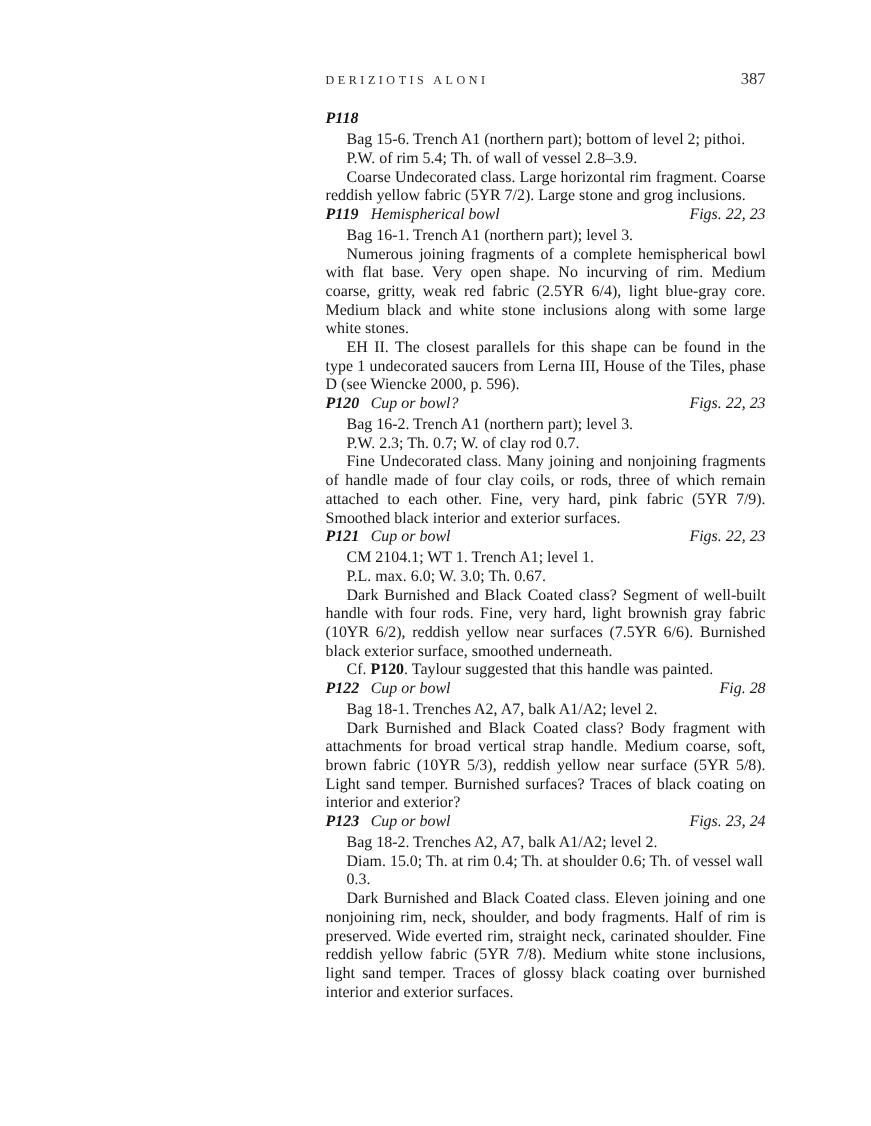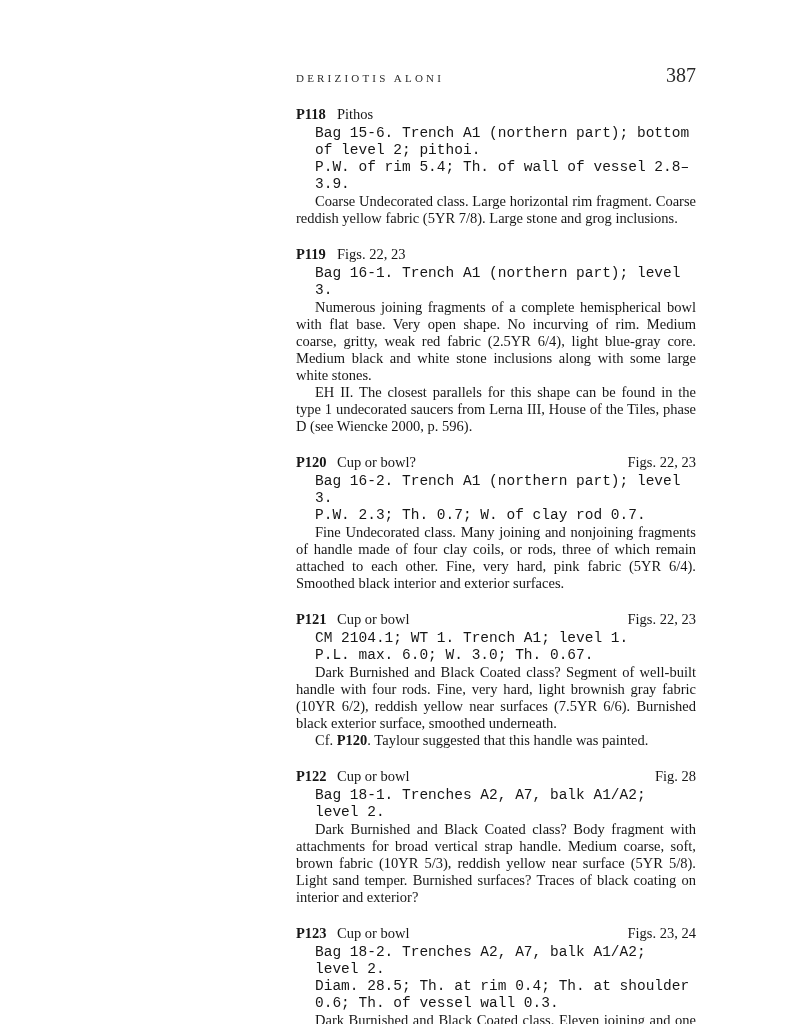--- a/index.html
+++ b/index.html
@@ -28,84 +28,85 @@
     align-items: baseline;
     margin-bottom: 19px;
     gap: 31px;
   }
   .running-title {
     font-size: 11px;
     letter-spacing: 3.2px;
     color: #2a2a2a;
   }
   .pagenum {
-    font-size: 20px;
+    font-size: 15px;
     color: #2a2a2a;
   }
   .entry {
     font-size: 14.5px;
     line-height: 17px;
-    margin-top: 19px;
+    margin-top: 0;
   }
   .entry:first-child { margin-top: 0; }
   .entry-head {
     display: flex;
     align-items: baseline;
     margin-bottom: 2px;
+    font-style: italic;
   }
   .entry-num {
     font-weight: 700;
     min-width: 41px;
   }
   .entry-title { flex: 1; }
   .entry-figs { white-space: nowrap; }
-  .entry-line { padding-left: 19px; font-family: Liberation Mono, monospace; }
+  .entry-line { padding-left: 19px; }
   .entry-para {
     text-indent: 19px;
     text-align: justify;
   }
   .b { font-weight: 700; }
 </style>
 </head>
 <body>
 
 <div class="page">
   <div class="content">
     <div class="running-head">
       <span class="running-title">DERIZIOTIS ALONI</span>
       <span class="pagenum">387</span>
     </div>
     <div id="entries">
         <div class="entry">
           <div class="entry-head">
             <span class="entry-num">P118</span>
-            <span class="entry-title">Pithos</span>
           </div>
           <div class="entry-line">Bag 15-6. Trench A1 (northern part); bottom of level 2; pithoi.</div>
           <div class="entry-line">P.W. of rim 5.4; Th. of wall of vessel 2.8–3.9.</div>
-          <div class="entry-para"><span>Coarse Undecorated class. Large horizontal rim fragment. Coarse reddish yellow fabric (5YR 7/8). Large stone and grog inclusions.</span></div>
+          <div class="entry-para"><span>Coarse Undecorated class. Large horizontal rim fragment. Coarse reddish yellow fabric (5YR 7/2). Large stone and grog inclusions.</span></div>
         </div>
         <div class="entry">
           <div class="entry-head">
             <span class="entry-num">P119</span>
+            <span class="entry-title">Hemispherical bowl</span>
             <span class="entry-figs">Figs. 22, 23</span>
           </div>
           <div class="entry-line">Bag 16-1. Trench A1 (northern part); level 3.</div>
           <div class="entry-para"><span>Numerous joining fragments of a complete hemispherical bowl with flat base. Very open shape. No incurving of rim. Medium coarse, gritty, weak red fabric (2.5YR 6/4), light blue-gray core. Medium black and white stone inclusions along with some large white stones.</span></div>
           <div class="entry-para"><span>EH II. The closest parallels for this shape can be found in the type 1 undecorated saucers from Lerna III, House of the Tiles, phase D (see Wiencke 2000, p. 596).</span></div>
         </div>
         <div class="entry">
           <div class="entry-head">
             <span class="entry-num">P120</span>
             <span class="entry-title">Cup or bowl?</span>
             <span class="entry-figs">Figs. 22, 23</span>
           </div>
           <div class="entry-line">Bag 16-2. Trench A1 (northern part); level 3.</div>
           <div class="entry-line">P.W. 2.3; Th. 0.7; W. of clay rod 0.7.</div>
-          <div class="entry-para"><span>Fine Undecorated class. Many joining and nonjoining fragments of handle made of four clay coils, or rods, three of which remain attached to each other. Fine, very hard, pink fabric (5YR 6/4). Smoothed black interior and exterior surfaces.</span></div>
+          <div class="entry-para"><span>Fine Undecorated class. Many joining and nonjoining fragments of handle made of four clay coils, or rods, three of which remain attached to each other. Fine, very hard, pink fabric (5YR 7/9). Smoothed black interior and exterior surfaces.</span></div>
         </div>
         <div class="entry">
           <div class="entry-head">
             <span class="entry-num">P121</span>
             <span class="entry-title">Cup or bowl</span>
             <span class="entry-figs">Figs. 22, 23</span>
           </div>
           <div class="entry-line">CM 2104.1; WT 1. Trench A1; level 1.</div>
           <div class="entry-line">P.L. max. 6.0; W. 3.0; Th. 0.67.</div>
           <div class="entry-para"><span>Dark Burnished and Black Coated class? Segment of well-built handle with four rods. Fine, very hard, light brownish gray fabric (10YR 6/2), reddish yellow near surfaces (7.5YR 6/6). Burnished black exterior surface, smoothed underneath.</span></div>
@@ -120,18 +121,18 @@
           <div class="entry-line">Bag 18-1. Trenches A2, A7, balk A1/A2; level 2.</div>
           <div class="entry-para"><span>Dark Burnished and Black Coated class? Body fragment with attachments for broad vertical strap handle. Medium coarse, soft, brown fabric (10YR 5/3), reddish yellow near surface (5YR 5/8). Light sand temper. Burnished surfaces? Traces of black coating on interior and exterior?</span></div>
         </div>
         <div class="entry">
           <div class="entry-head">
             <span class="entry-num">P123</span>
             <span class="entry-title">Cup or bowl</span>
             <span class="entry-figs">Figs. 23, 24</span>
           </div>
           <div class="entry-line">Bag 18-2. Trenches A2, A7, balk A1/A2; level 2.</div>
-          <div class="entry-line">Diam. 28.5; Th. at rim 0.4; Th. at shoulder 0.6; Th. of vessel wall 0.3.</div>
+          <div class="entry-line">Diam. 15.0; Th. at rim 0.4; Th. at shoulder 0.6; Th. of vessel wall 0.3.</div>
           <div class="entry-para"><span>Dark Burnished and Black Coated class. Eleven joining and one nonjoining rim, neck, shoulder, and body fragments. Half of rim is preserved. Wide everted rim, straight neck, carinated shoulder. Fine reddish yellow fabric (5YR 7/8). Medium white stone inclusions, light sand temper. Traces of glossy black coating over burnished interior and exterior surfaces.</span></div>
         </div>
       </div>
   </div>
 </div>
 
 </body></html>

